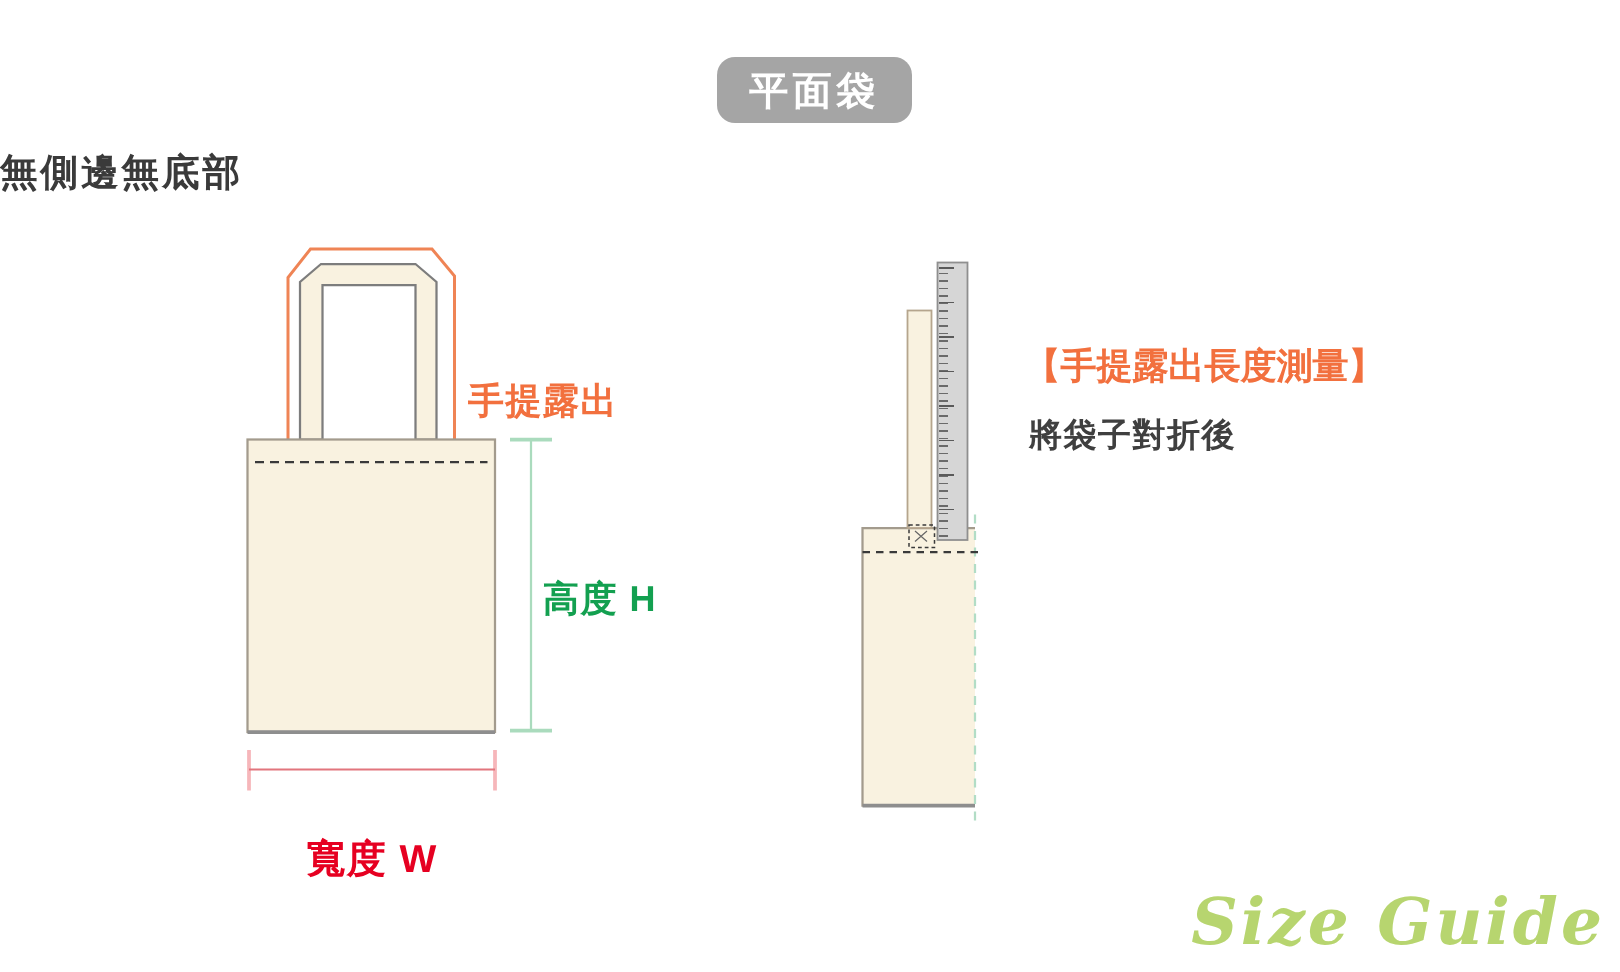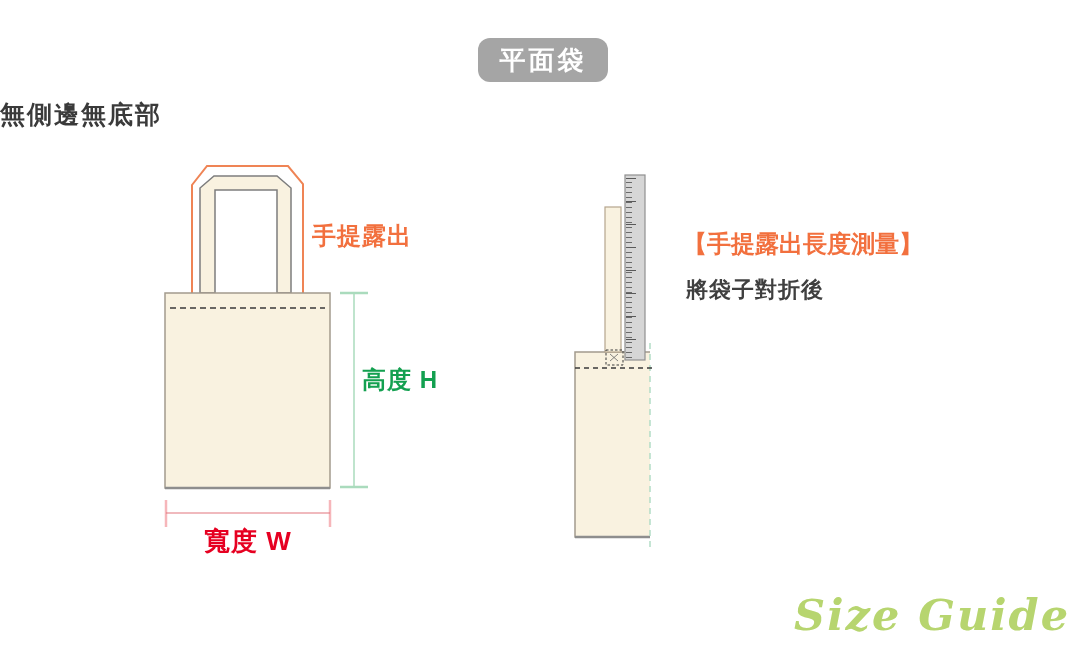--- a/index.html
+++ b/index.html
@@ -15,23 +15,23 @@
     letter-spacing:3px;display:flex;align-items:center;justify-content:center;
   }
   .subtitle{
     left:0;top:98px;width:1080px;text-align:left;color:#3a3a3a;
     font-size:25px;font-weight:bold;letter-spacing:2px;
   }
   
   .front-svg{left:140px;top:155px;}
   .side-svg{left:555px;top:160px;}
   
-  .lbl{white-space:nowrap;font-weight:bold;}
+  .lbl{white-space:nowrap;font-weight:bold;margin-top:31px;}
   .lbl-handle{left:312px;top:220px;font-size:24px;color:#f2703e;letter-spacing:1px;}
-  .lbl-height{left:362px;top:364px;font-size:24px;color:#13a050;letter-spacing:1px;}
+  .lbl-height{left:362px;top:352px;font-size:24px;color:#13a050;letter-spacing:1px;}
   .lbl-width{left:188px;top:524px;width:120px;text-align:center;font-size:26px;color:#e60021;letter-spacing:1px;}
   .lbl-measure-title{left:683px;top:228px;font-size:24px;color:#f2703e;font-weight:bold;}
   .lbl-body1{left:686px;top:275px;font-size:22px;color:#3f3f3f;font-weight:bold;letter-spacing:1px;}
   .lbl-body2{left:686px;top:307px;font-size:22px;color:#3f3f3f;font-weight:bold;letter-spacing:1px;}
   
   .brand{
     right:26px;bottom:8px;font-family:"DejaVu Serif",serif;font-style:italic;
     font-size:43px;color:#b7d56f;letter-spacing:2px;font-weight:bold;
   }
   

